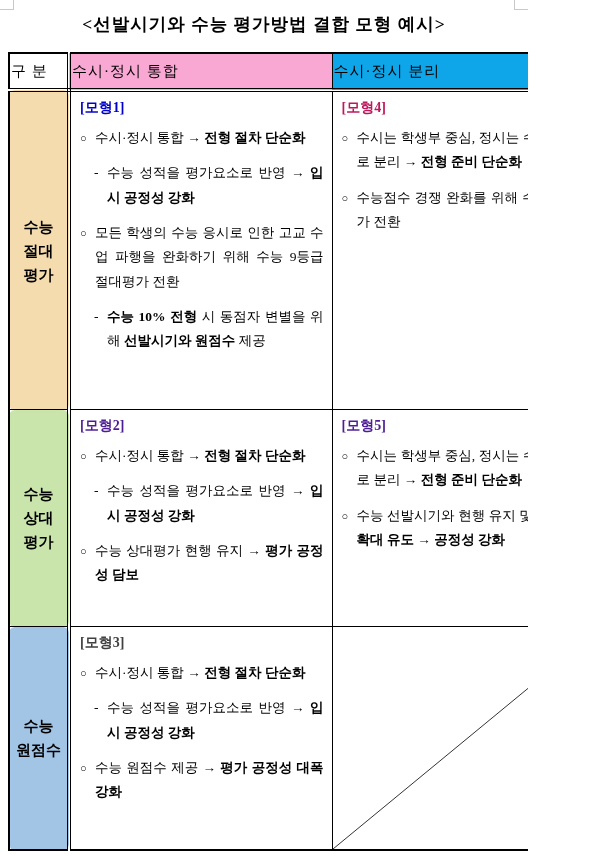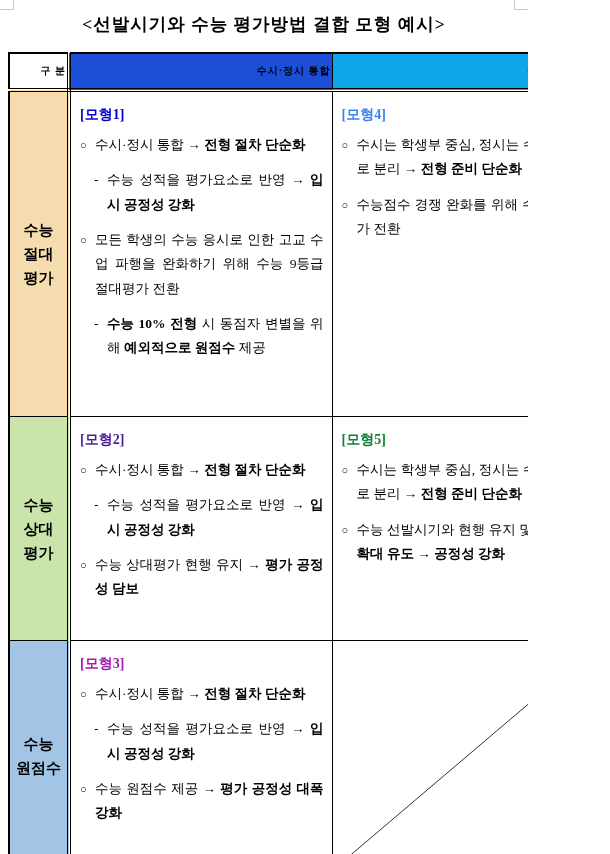--- a/index.html
+++ b/index.html
@@ -5,25 +5,25 @@
   html,body{margin:0;padding:0;background:#fff;}
   .page{position:relative;width:528px;height:854px;background:#fff;overflow:hidden;
         font-family:"Liberation Serif","DejaVu Serif",serif;color:#000;}
   .corner{position:absolute;top:0;width:13px;height:9px;}
   .corner-left{left:0;border-right:1px solid #c9c9c9;border-bottom:1px solid #c9c9c9;}
   .corner-right{right:0;border-left:1px solid #c9c9c9;border-bottom:1px solid #c9c9c9;}
   .title{margin:12px 0 16px 0;text-align:center;font-size:17.5px;font-weight:700;letter-spacing:1px;}
   table.model-table{table-layout:fixed;border-collapse:collapse;margin-left:8px;width:594px;
         border:2px solid #000;}
   th,td{border:1.5px solid #000;}
-  thead th{height:32px;font-size:10px;font-weight:700;text-align:right;vertical-align:middle;
+  thead th{height:32px;font-size:15px;font-weight:400;text-align:left;vertical-align:middle;
         letter-spacing:1px;border-bottom:4px double #000;}
   th.col-cat,td.rowlabel{border-right:4px double #000;}
-  td.rowlabel{text-align:center;vertical-align:middle;font-size:15px;font-weight:700;line-height:1.6;}
-  td.cell{vertical-align:top;padding:9px 8px 6px 9px;font-size:13.5px;line-height:1.8;}
+  td.rowlabel{text-align:center;vertical-align:middle;font-size:15px;font-weight:700;line-height:1.6;border-radius:6px;}
+  td.cell{vertical-align:top;padding:2px 8px 6px 9px;font-size:13.5px;line-height:1.8;}
   tbody tr:nth-child(1) td{height:309px;}
   tbody tr:nth-child(2) td{height:208px;}
   tbody tr:nth-child(3) td{height:214px;}
   .model{font-weight:700;font-size:14px;margin:1px 0 6px 0;}
   .para{display:flex;margin:0 0 11px 0;}
   .para.sub{padding-left:14px;}
   .marker{flex:0 0 15px;width:15px;font-size:11px;padding-top:3px;}
   .para.sub .marker{flex-basis:13px;width:13px;font-size:13.5px;padding-top:0;}
   .ptext{flex:1;text-align:justify;}
   .b{font-weight:700;margin-top:11px;}
@@ -41,21 +41,21 @@
 
   <table class="model-table">
     <colgroup>
       <col style="width:60px">
         <col style="width:263px">
         <col style="width:271px">
     </colgroup>
     <thead>
       <tr>
         <th class="col-cat">구 분</th>
-        <th class="col-int" style="background: #1d4ed8;">수시·정시 통합</th>
+        <th class="col-int" style="background: #f9a8d4;">수시·정시 통합</th>
         <th class="col-sep" style="background: #0ea5e9;">수시·정시 분리</th>
       </tr>
     </thead>
     <tbody id="table-body">
         <tr>
           <td class="rowlabel" style="background: rgb(245, 220, 174);">수능<br>절대<br>평가</td>
           <td class="cell">
             <div class="model" style="color: rgb(0, 0, 204);">[모형1]</div>
             <div class="para">
               <span class="marker">○</span>
@@ -64,25 +64,25 @@
             <div class="para sub">
               <span class="marker">-</span>
               <span class="ptext"><span>수능 성적을 평가요소로 반영 </span><span class="b">→ 입시 공정성 강화</span></span>
             </div>
             <div class="para">
               <span class="marker">○</span>
               <span class="ptext"><span>모든 학생의 수능 응시로 인한 고교 수업 파행을 완화하기 위해 수능 9등급 절대평가 전환</span></span>
             </div>
             <div class="para sub">
               <span class="marker">-</span>
-              <span class="ptext"><span class="b">수능 10% 전형</span><span> 시 동점자 변별을 위해 </span><span class="b">예외적으로 원점수</span><span> 제공</span></span>
+              <span class="ptext"><span class="b">수능 10% 전형</span><span> 시 동점자 변별을 위해 </span><span class="b">선발시기와 원점수</span><span> 제공</span></span>
             </div>
           </td>
           <td class="cell">
-            <div class="model" style="color: #3b82f6;">[모형4]</div>
+            <div class="model" style="color: #be185d;">[모형4]</div>
             <div class="para">
               <span class="marker">○</span>
               <span class="ptext"><span>수시는 학생부 중심, 정시는 수능 중심으로 분리 → </span><span class="b">전형 준비 단순화</span></span>
             </div>
             <div class="para">
               <span class="marker">○</span>
               <span class="ptext"><span>수능점수 경쟁 완화를 위해 수능 절대평가 전환</span></span>
             </div>
           </td>
         </tr>
@@ -97,35 +97,35 @@
             <div class="para sub">
               <span class="marker">-</span>
               <span class="ptext"><span>수능 성적을 평가요소로 반영 </span><span class="b">→ 입시 공정성 강화</span></span>
             </div>
             <div class="para">
               <span class="marker">○</span>
               <span class="ptext"><span>수능 상대평가 현행 유지 → </span><span class="b">평가 공정성 담보</span></span>
             </div>
           </td>
           <td class="cell">
-            <div class="model" style="color: #15803d;">[모형5]</div>
+            <div class="model" style="color: #4c1d95;">[모형5]</div>
             <div class="para">
               <span class="marker">○</span>
               <span class="ptext"><span>수시는 학생부 중심, 정시는 수능 중심으로 분리 → </span><span class="b">전형 준비 단순화</span></span>
             </div>
             <div class="para">
               <span class="marker">○</span>
               <span class="ptext"><span>수능 선발시기와 현행 유지 및 </span><span class="b">정시 비율 확대 유도</span><span> → </span><span class="b">공정성 강화</span></span>
             </div>
           </td>
         </tr>
         <tr>
           <td class="rowlabel" style="background: rgb(162, 197, 230);">수능<br>원점수</td>
           <td class="cell">
-            <div class="model" style="color: #a21caf;">[모형3]</div>
+            <div class="model" style="color: #404040;">[모형3]</div>
             <div class="para">
               <span class="marker">○</span>
               <span class="ptext"><span>수시·정시 통합 → </span><span class="b">전형 절차 단순화</span></span>
             </div>
             <div class="para sub">
               <span class="marker">-</span>
               <span class="ptext"><span>수능 성적을 평가요소로 반영 </span><span class="b">→ 입시 공정성 강화</span></span>
             </div>
             <div class="para">
               <span class="marker">○</span>

